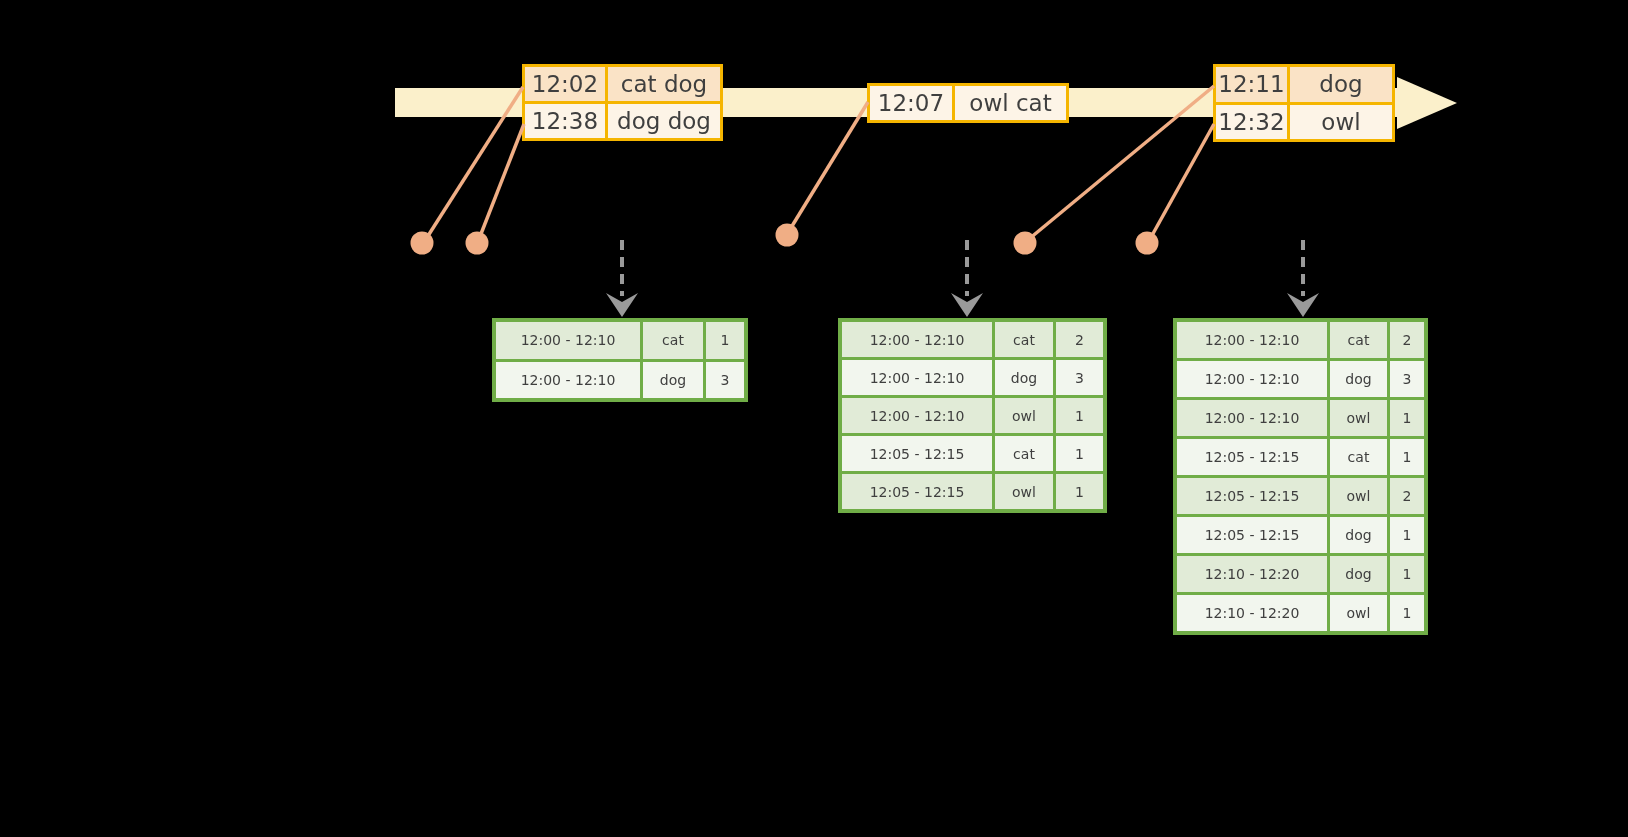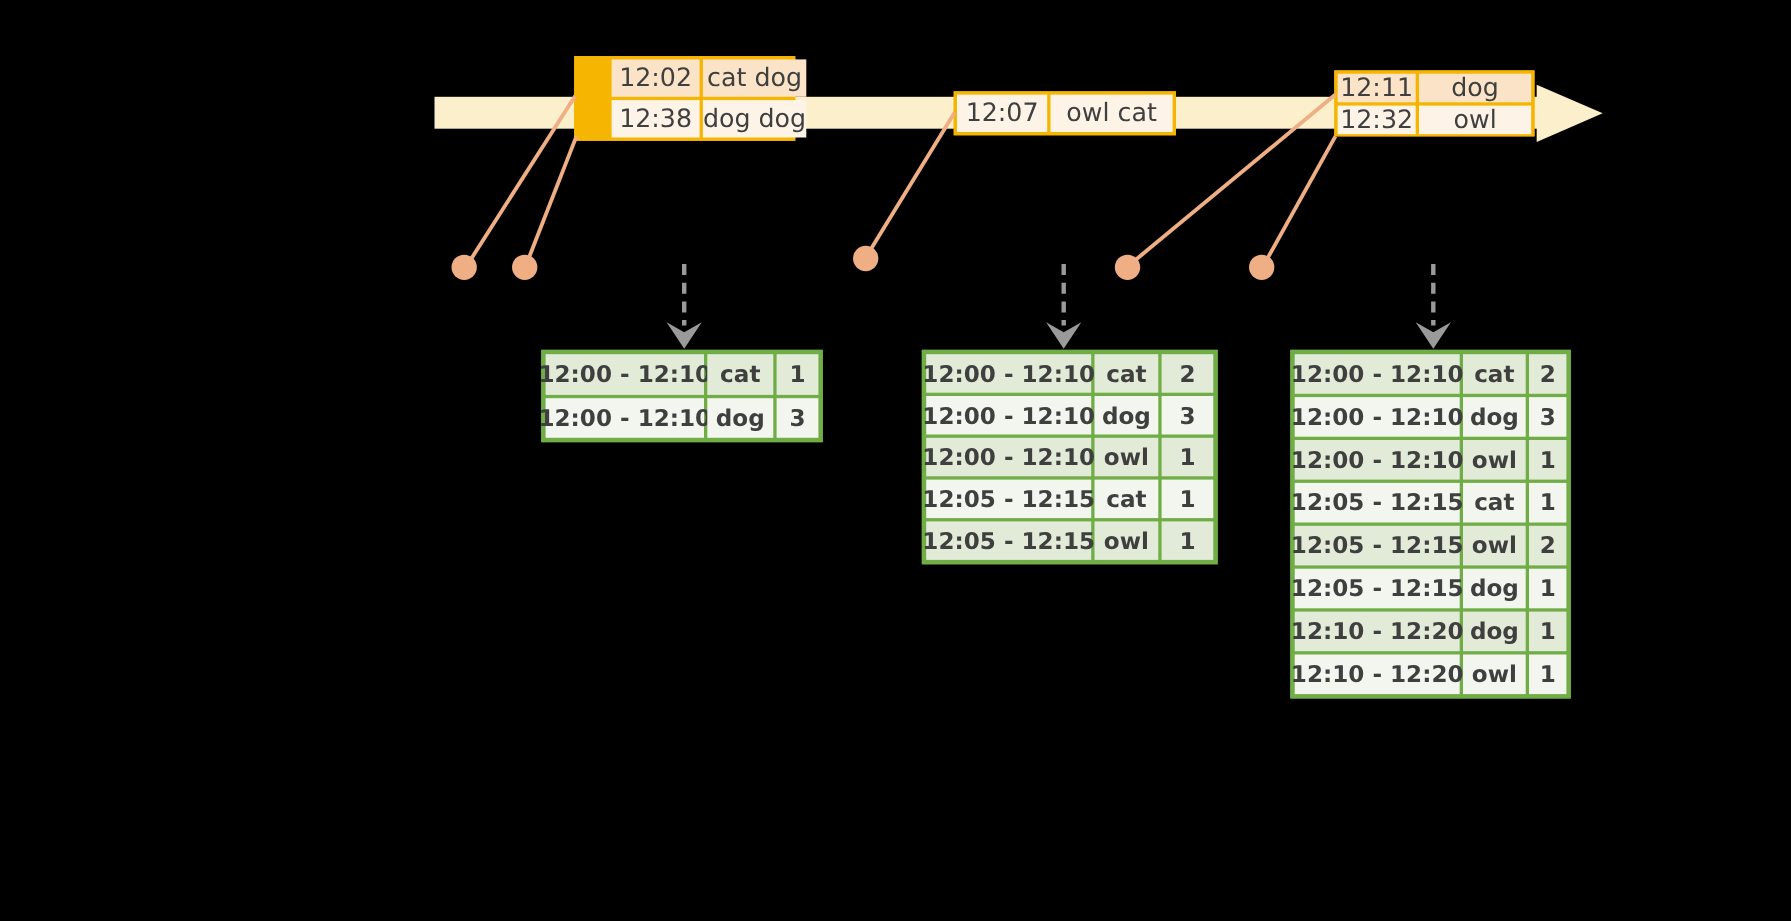--- a/index.html
+++ b/index.html
@@ -9,27 +9,27 @@
   }
   
   .band{position:absolute;left:395px;top:88px;width:1003px;height:29px;background:#FBF0CB;z-index:1;}
   .band-head{position:absolute;left:1397px;top:77px;width:0;height:0;z-index:1;
     border-top:26px solid transparent;border-bottom:26px solid transparent;border-left:60px solid #FBF0CB;}
   
   .etable{position:absolute;z-index:2;display:grid;gap:3px;background:#F5B500;border:3px solid #F5B500;box-sizing:border-box;}
   .etable .cell{background:#FDF4E7;display:flex;align-items:center;justify-content:center;
     font-size:23px;white-space:nowrap;}
   .etable.alt .cell:nth-child(4n+1),.etable.alt .cell:nth-child(4n+2){background:#FAE3C6;}
-  .t1{left:522px;top:51px;width:201px;height:77px;grid-template-columns:80px 1fr;padding-left:31px;}
+  .t1{left:522px;top:64px;width:201px;height:77px;grid-template-columns:80px 1fr;}
   .t2{left:867px;top:83px;width:202px;height:40px;grid-template-columns:82px 1fr;}
-  .t3{left:1213px;top:64px;width:182px;height:60px;grid-template-columns:71px 1fr;}
+  .t3{left:1213px;top:64px;width:182px;height:78px;grid-template-columns:71px 1fr;}
   
   .gtable{position:absolute;z-index:2;display:grid;gap:3px;background:#70AD47;border:4px solid #70AD47;box-sizing:border-box;}
   .gtable .cell{background:#F2F6EE;display:flex;align-items:center;justify-content:center;
-    font-size:21px;white-space:nowrap;font-weight:bold;}
+    font-size:14px;white-space:nowrap;}
   .gtable .cell:nth-child(6n+1),.gtable .cell:nth-child(6n+2),.gtable .cell:nth-child(6n+3){background:#E1EBD7;}
   .g1{left:492px;top:318px;width:256px;height:84px;grid-template-columns:144px 60px 1fr;}
   .g2{left:838px;top:318px;width:269px;height:195px;grid-template-columns:150px 58px 1fr;}
   .g3{left:1173px;top:318px;width:255px;height:317px;grid-template-columns:150px 57px 1fr;}
   
   .overlay{position:absolute;left:0;top:0;z-index:3;pointer-events:none;}
 </style>
 </head>
 <body>
 

